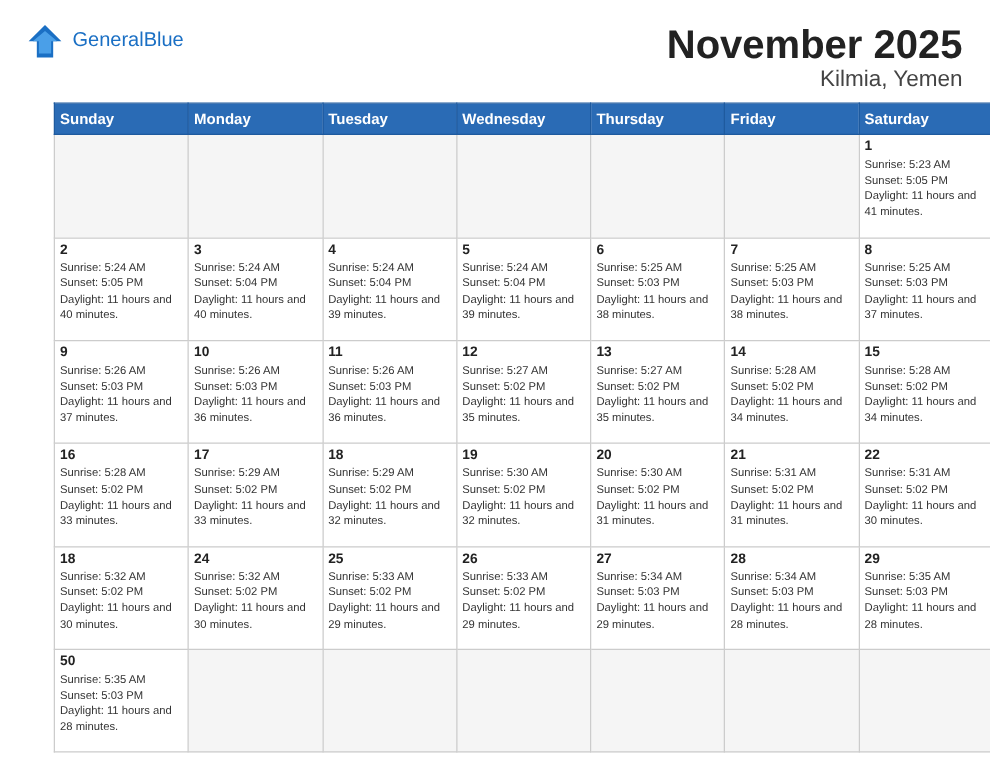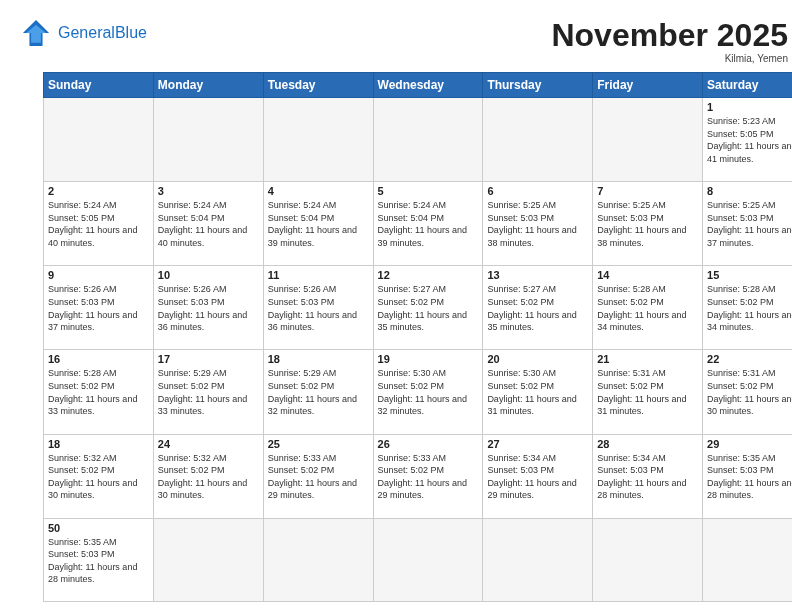--- a/index.html
+++ b/index.html
@@ -6,21 +6,21 @@
     body {
       font-family: Arial, sans-serif;
       background: #fff;
       width: 792px;
       height: 612px;
       overflow: hidden;
     }
     .page {
       width: 792px;
       height: 612px;
-      padding: 18px 4px 10px 18px;
+      padding: 18px 22px 10px 18px;
       display: flex;
       flex-direction: column;
     }
     .header {
       display: flex;
       justify-content: space-between;
       align-items: flex-start;
       margin-bottom: 8px;
     }
     .logo {
@@ -44,21 +44,21 @@
       text-align: right;
       margin-left: 12px;
     }
     .month-title {
       font-size: 32px;
       font-weight: bold;
       color: #222;
       line-height: 1.1;
     }
     .location {
-      font-size: 10px;
+      font-size: 18px;
       color: #444;
     }
     .calendar {
       flex: 1;
       border: 1px solid #ccc;
       border-collapse: collapse;
       width: 100%;
       table-layout: fixed;
       margin-left: 25px;
     }

